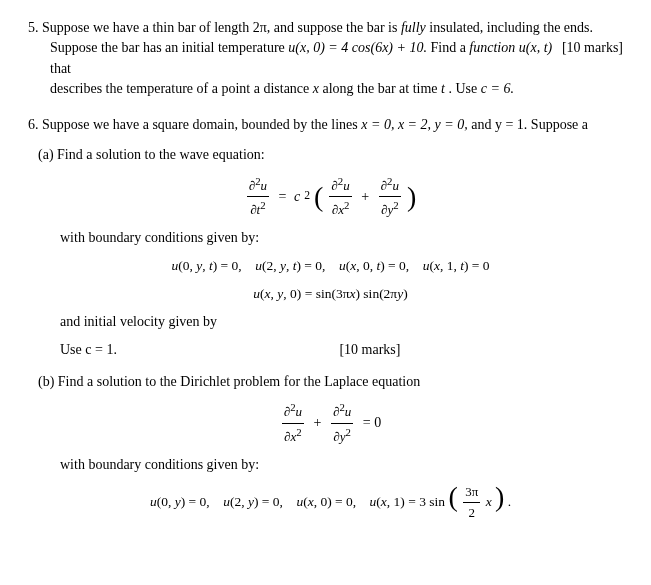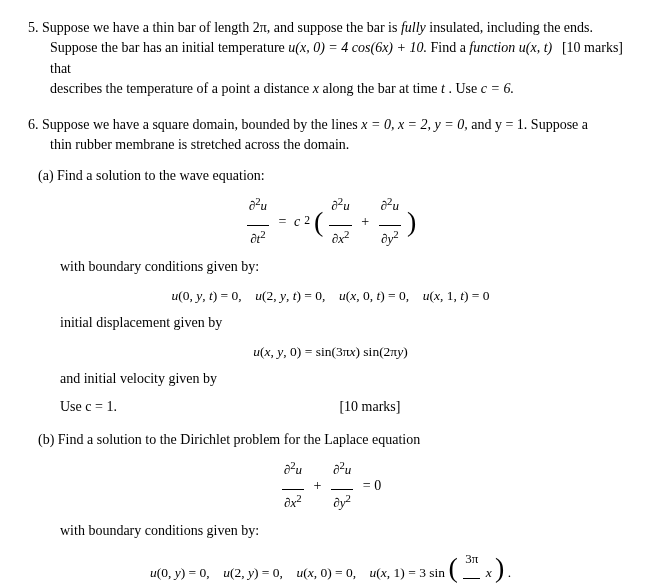--- a/index.html
+++ b/index.html
@@ -34,21 +34,21 @@
     }
     .fraction {
       display: inline-flex;
       flex-direction: column;
       align-items: center;
       vertical-align: middle;
       margin: 0 2px;
     }
     .fraction .num {
       border-bottom: 1px solid #000;
-      padding: 0 2px 9px 2px;
+      padding: 0 2px 0 2px;
       font-size: 13px;
     }
     .fraction .den {
       padding: 1px 2px 0 2px;
       font-size: 13px;
     }
     .eq-line {
       display: flex;
       align-items: center;
       justify-content: center;
@@ -102,23 +102,20 @@
   <p>
     <span>6.</span>
     <span>Suppose we have a square domain, bounded by the lines</span>
     <span style="font-style:italic;">x = 0,</span>
     <span style="font-style:italic;">x = 2,</span>
     <span style="font-style:italic;">y = 0,</span>
     <span>and</span>
     <span style="">y = 1.</span>
     <span>Suppose a</span>
   </p>
-  <p class="indent">
-    <span>thin rubber membrane is stretched across the domain.</span>
-  </p>
 
   <div class="sub-a" style="margin-top:10px;">
     <p>(a) Find a solution to the wave equation:</p>
 
     <div class="eq-line">
       <span class="fraction">
         <span class="num">∂<sup>2</sup><span style="font-style:italic;">u</span></span>
         <span class="den">∂<span style="font-style:italic;">t</span><sup>2</sup></span>
       </span>
       <span>&nbsp;=&nbsp;</span>
@@ -138,21 +135,20 @@
     </div>
 
     <p class="with-bc">with boundary conditions given by:</p>
     <p class="boundary-conditions">
       <span style="font-style:italic;">u</span>(0, <span style="font-style:italic;">y</span>, <span style="font-style:italic;">t</span>) = 0, &nbsp;&nbsp;
       <span style="font-style:italic;">u</span>(2, <span style="font-style:italic;">y</span>, <span style="font-style:italic;">t</span>) = 0, &nbsp;&nbsp;
       <span style="font-style:italic;">u</span>(<span style="font-style:italic;">x</span>, 0, <span style="font-style:italic;">t</span>) = 0, &nbsp;&nbsp;
       <span style="font-style:italic;">u</span>(<span style="font-style:italic;">x</span>, 1, <span style="font-style:italic;">t</span>) = 0
     </p>
 
-    <p class="with-bc">initial displacement given by</p>
     <p class="boundary-conditions">
       <span style="font-style:italic;">u</span>(<span style="font-style:italic;">x</span>, <span style="font-style:italic;">y</span>, 0) = sin(3π<span style="font-style:italic;">x</span>) sin(2π<span style="font-style:italic;">y</span>)
     </p>
 
     <p class="with-bc">and initial velocity given by</p>
 
     <div class="use-c clearfix">
       <span>Use c = 1.</span>
       <span>[10 marks]</span>
     </div>

